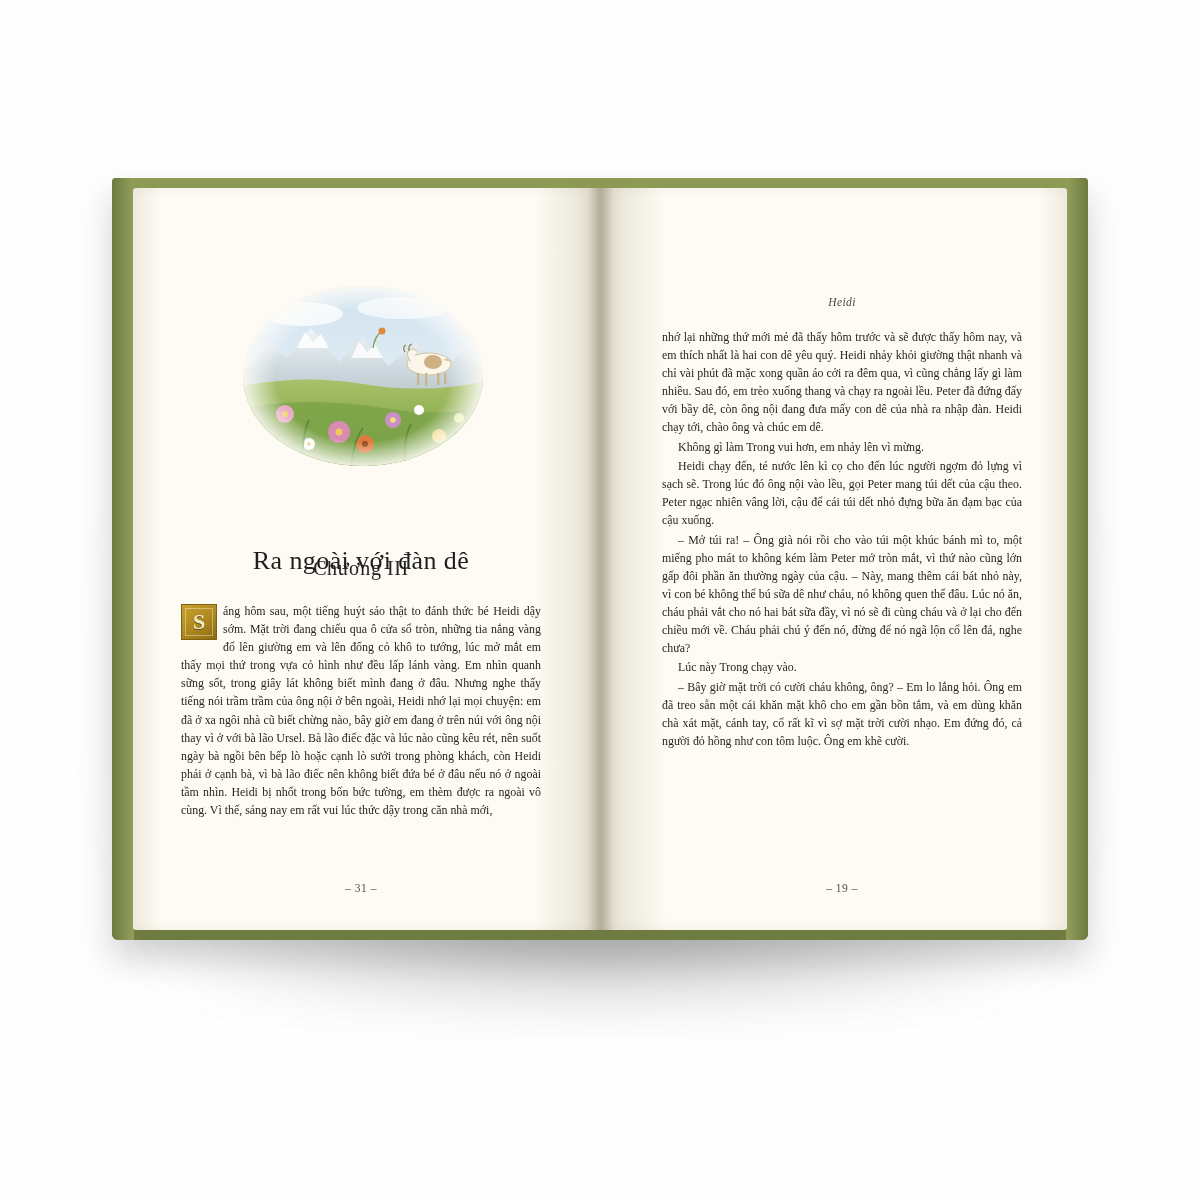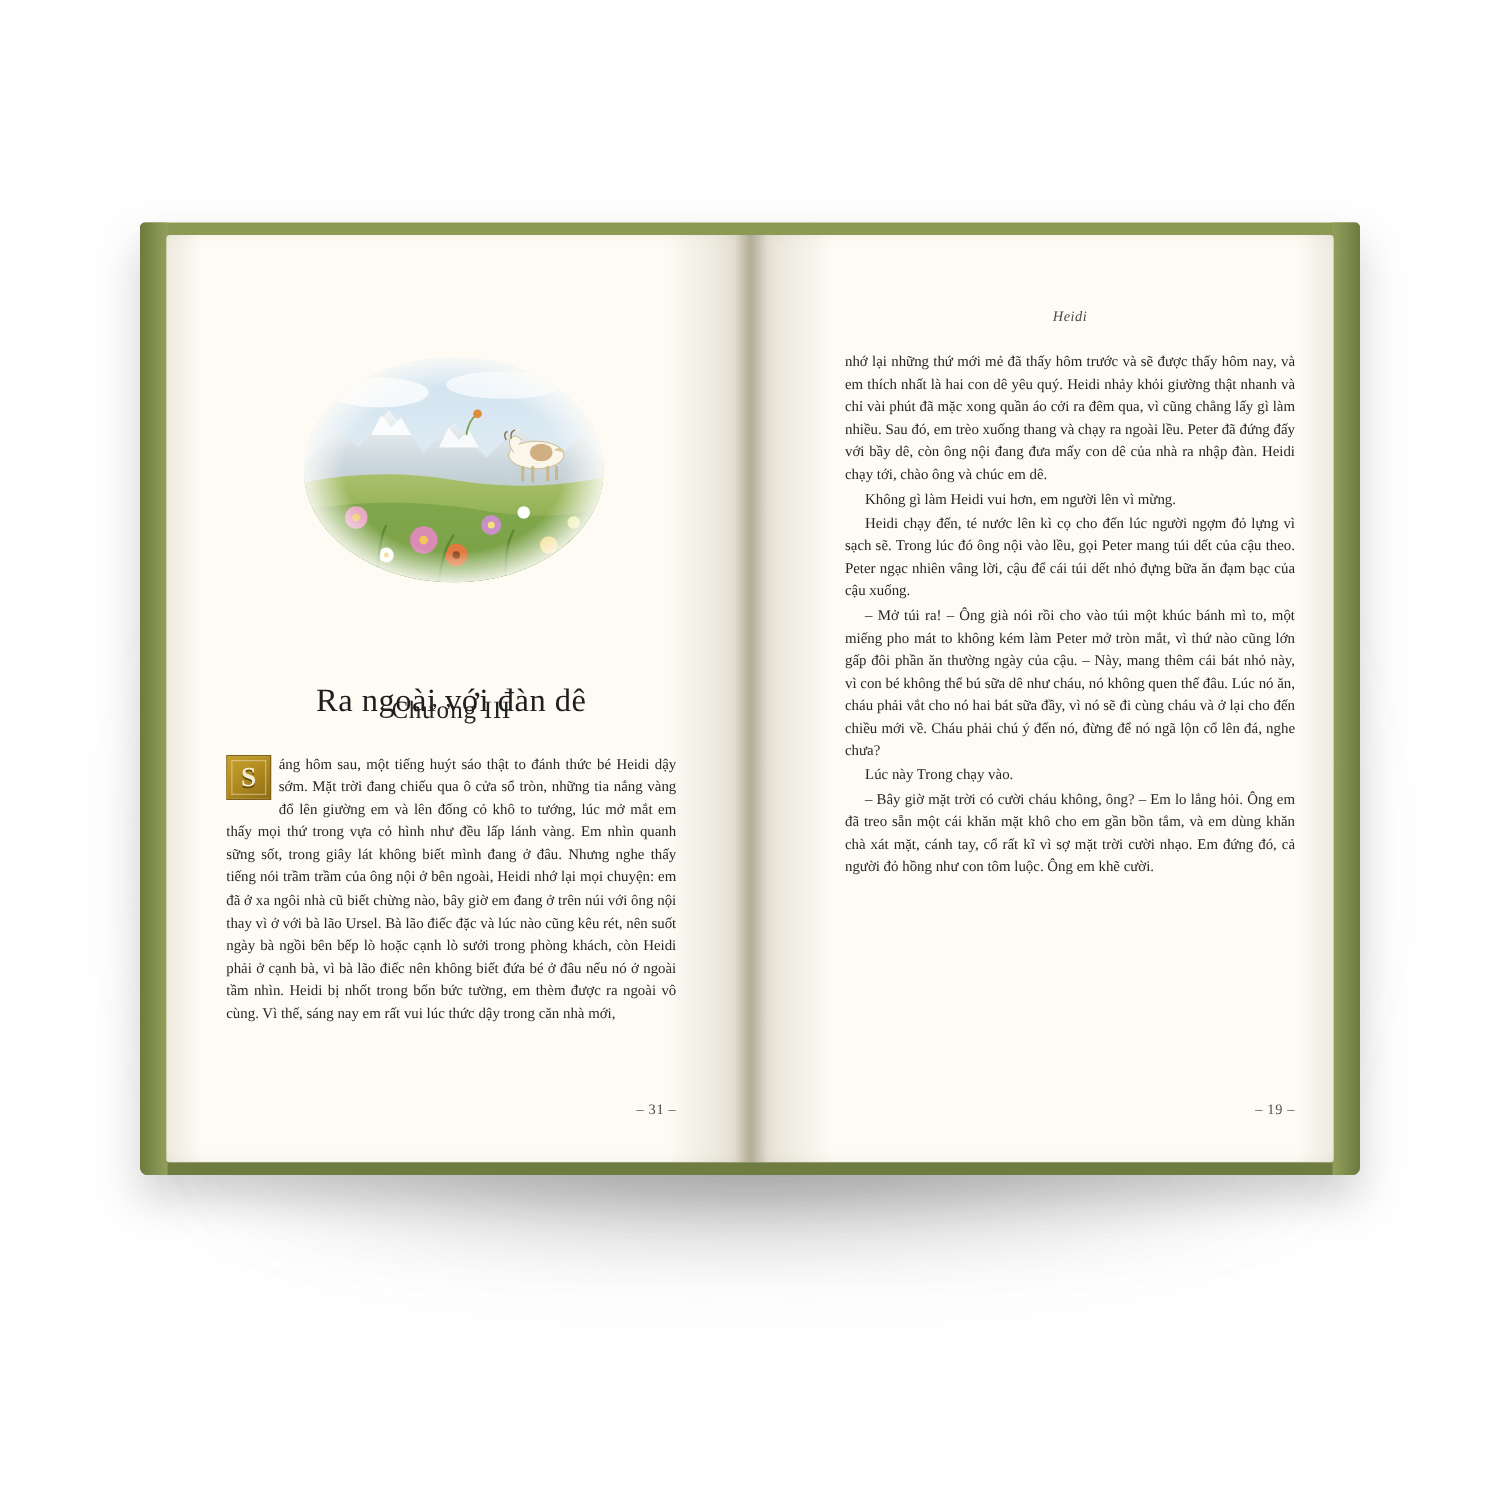--- a/index.html
+++ b/index.html
@@ -109,38 +109,38 @@
     pointer-events: none;
   }
 
   
   .col {
     position: absolute;
     top: 0;
     bottom: 0;
   }
   .col-left  { left: 48px;  width: 360px; }
-  .col-right { left: 76px;  width: 360px; }
+  .col-right { left: 62px;  width: 360px; margin-top: 48px; }
 
   .running-head {
     position: absolute;
     top: 60px;
     width: 100%;
     text-align: center;
     font-style: italic;
     font-size: 11.5px;
     letter-spacing: 0.4px;
     color: #4a4a46;
   }
 
   .folio {
     position: absolute;
     bottom: 36px;
     width: 100%;
-    text-align: right;
+    text-align: center;
     font-size: 11.5px;
     color: #4f4f4a;
     letter-spacing: 0.5px;
   }
 
   
   .illus-wrap {
     position: absolute;
     left: 62px;
     top: 98px;
@@ -335,21 +335,21 @@
     </div>
   </div>
 
   <div class="page page-right">
     <div class="col col-right">
 
       <div class="running-head">Heidi</div>
 
       <div class="body-right">
         <p class="para noindent">nhớ lại những thứ mới mẻ đã thấy hôm trước và sẽ được thấy hôm nay, và em thích nhất là hai con dê yêu quý. Heidi nhảy khỏi giường thật nhanh và chỉ vài phút đã mặc xong quần áo cởi ra đêm qua, vì cũng chẳng lấy gì làm nhiều. Sau đó, em trèo xuống thang và chạy ra ngoài lều. Peter đã đứng đấy với bầy dê, còn ông nội đang đưa mấy con dê của nhà ra nhập đàn. Heidi chạy tới, chào ông và chúc em dê.</p>
-        <p class="para">Không gì làm Heidi vui hơn, em người lên vì mừng.</p>
+        <p class="para">Không gì làm Trong vui hơn, em nhảy lên vì mừng.</p>
         <p class="para">Heidi chạy đến, té nước lên kì cọ cho đến lúc người ngợm đỏ lựng vì sạch sẽ. Trong lúc đó ông nội vào lều, gọi Peter mang túi dết của cậu theo. Peter ngạc nhiên vâng lời, cậu để cái túi dết nhỏ đựng bữa ăn đạm bạc của cậu xuống.</p>
         <p class="para">– Mở túi ra! – Ông già nói rồi cho vào túi một khúc bánh mì to, một miếng pho mát to không kém làm Peter mở tròn mắt, vì thứ nào cũng lớn gấp đôi phần ăn thường ngày của cậu. – Này, mang thêm cái bát nhỏ này, vì con bé không thể bú sữa dê như cháu, nó không quen thế đâu. Lúc nó ăn, cháu phải vắt cho nó hai bát sữa đầy, vì nó sẽ đi cùng cháu và ở lại cho đến chiều mới về. Cháu phải chú ý đến nó, đừng để nó ngã lộn cổ lên đá, nghe chưa?</p>
         <p class="para">Lúc này Trong chạy vào.</p>
         <p class="para">– Bây giờ mặt trời có cười cháu không, ông? – Em lo lắng hỏi. Ông em đã treo sẵn một cái khăn mặt khô cho em gần bồn tắm, và em dùng khăn chà xát mặt, cánh tay, cổ rất kĩ vì sợ mặt trời cười nhạo. Em đứng đó, cả người đỏ hồng như con tôm luộc. Ông em khẽ cười.</p>
       </div>
 
       <div class="folio">– 19 –</div>
     </div>
   </div>
 

